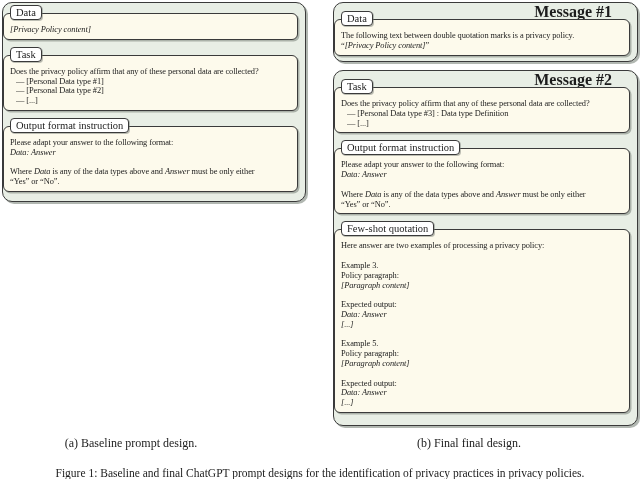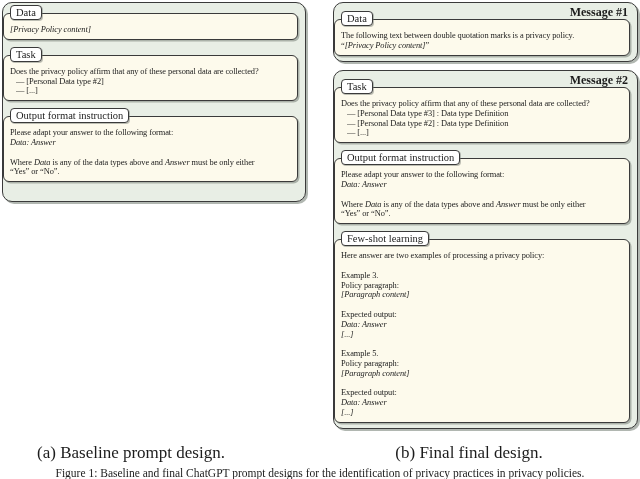--- a/index.html
+++ b/index.html
@@ -22,22 +22,22 @@
     border-radius:10px;
     box-shadow:2px 2px 0 rgba(125,135,125,.6);
     padding:2px 7px 5px 0;
   }
   #baseline-panel{position:absolute;left:2px;top:2px;width:304px;min-height:200px;}
   #final-col{position:absolute;left:333px;top:2px;width:305px;}
   .message{position:relative;width:100%;padding-top:8px;}
   .message.msg1{min-height:60px;margin-bottom:8px;}
   .message.msg2{min-height:356px;}
   .msg-tag{
-    position:absolute;top:3px;right:9px;
-    font-weight:bold;font-size:12px;line-height:12px;
+    position:absolute;top:3px;right:25px;
+    font-weight:bold;font-size:16px;line-height:12px;
   }
   .section{position:relative;padding-top:8px;}
   .section + .section{margin-top:7px;}
   .tag-label{
     position:absolute;top:0;left:7px;z-index:2;
     background:var(--label-bg);
     border:1px solid var(--border);
     border-radius:4px;
     padding:0 5px;height:15px;line-height:13.5px;
     font-size:10.5px;white-space:nowrap;
@@ -49,22 +49,22 @@
     border:1px solid var(--border);
     border-radius:6px;
     box-shadow:1.5px 1.5px 0 rgba(110,118,110,.5);
     padding:11px 4px 4px 6px;
     min-height:26px;
   }
   .line{font-size:8.4px;line-height:9.8px;letter-spacing:-0.08px;white-space:nowrap;}
   .line.ind{padding-left:6px;}
   .it{font-style:italic;margin-top:28px;}
   .subcap{
-    position:absolute;top:446px;transform:translateX(-50%);
-    font-size:17px;line-height:14px;white-space:nowrap;
+    position:absolute;top:436px;transform:translateX(-50%);
+    font-size:12px;line-height:14px;white-space:nowrap;
   }
   #subcap-a{left:131px;}
   #subcap-b{left:469px;}
   .figcap{
     position:absolute;top:466px;left:0;width:640px;text-align:center;
     font-size:11.5px;line-height:15px;white-space:nowrap;
   }
 </style>
 </head>
 <body>
@@ -73,20 +73,21 @@
     <div class="section">
       <div class="tag-label">Data</div>
       <div class="box">
         <div class="line"><span class="it">[Privacy Policy content]</span></div>
       </div>
     </div>
     <div class="section">
       <div class="tag-label">Task</div>
       <div class="box">
         <div class="line"><span>Does the privacy policy affirm that any of these personal data are collected?</span></div>
+        <div class="line ind"><span>— [Personal Data type #1]</span></div>
         <div class="line ind"><span>— [Personal Data type #2]</span></div>
         <div class="line ind"><span>— [...]</span></div>
       </div>
     </div>
     <div class="section">
       <div class="tag-label">Output format instruction</div>
       <div class="box">
         <div class="line"><span>Please adapt your answer to the following format:</span></div>
         <div class="line"><span class="it">Data: Answer</span></div>
         <div class="line">&nbsp;</div>
@@ -107,36 +108,35 @@
         </div>
       </div>
     </div>
     <div class="panel message msg2">
       <div class="msg-tag">Message #2</div>
       <div class="section">
         <div class="tag-label">Task</div>
         <div class="box">
           <div class="line"><span>Does the privacy policy affirm that any of these personal data are collected?</span></div>
           <div class="line ind"><span>— [Personal Data type #3] : Data type Definition</span></div>
-          <div class="line ind"><span>— [Personal Data type #2] : Data type Definition</span></div>
           <div class="line ind"><span>— [...]</span></div>
         </div>
       </div>
       <div class="section">
         <div class="tag-label">Output format instruction</div>
         <div class="box">
           <div class="line"><span>Please adapt your answer to the following format:</span></div>
           <div class="line"><span class="it">Data: Answer</span></div>
           <div class="line">&nbsp;</div>
           <div class="line"><span>Where </span><span class="it">Data</span><span> is any of the data types above and </span><span class="it">Answer</span><span> must be only either</span></div>
           <div class="line"><span>“Yes” or “No”.</span></div>
         </div>
       </div>
       <div class="section">
-        <div class="tag-label">Few-shot learning</div>
+        <div class="tag-label">Few-shot quotation</div>
         <div class="box">
           <div class="line"><span>Here answer are two examples of processing a privacy policy:</span></div>
           <div class="line">&nbsp;</div>
           <div class="line"><span>Example 3.</span></div>
           <div class="line"><span>Policy paragraph:</span></div>
           <div class="line"><span class="it">[Paragraph content]</span></div>
           <div class="line">&nbsp;</div>
           <div class="line"><span>Expected output:</span></div>
           <div class="line"><span class="it">Data: Answer</span></div>
           <div class="line"><span class="it">[...]</span></div>

